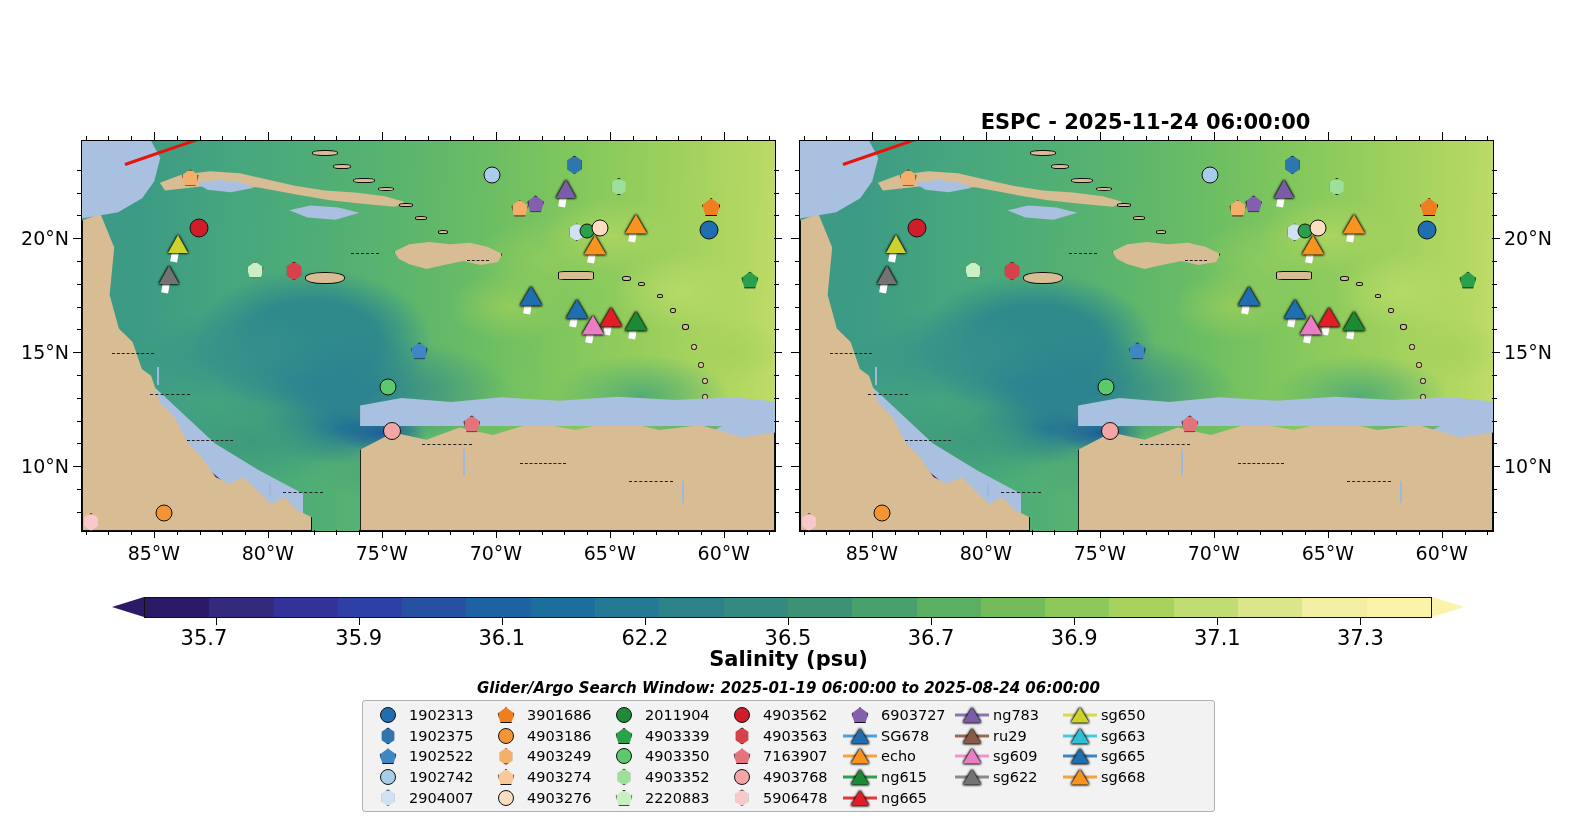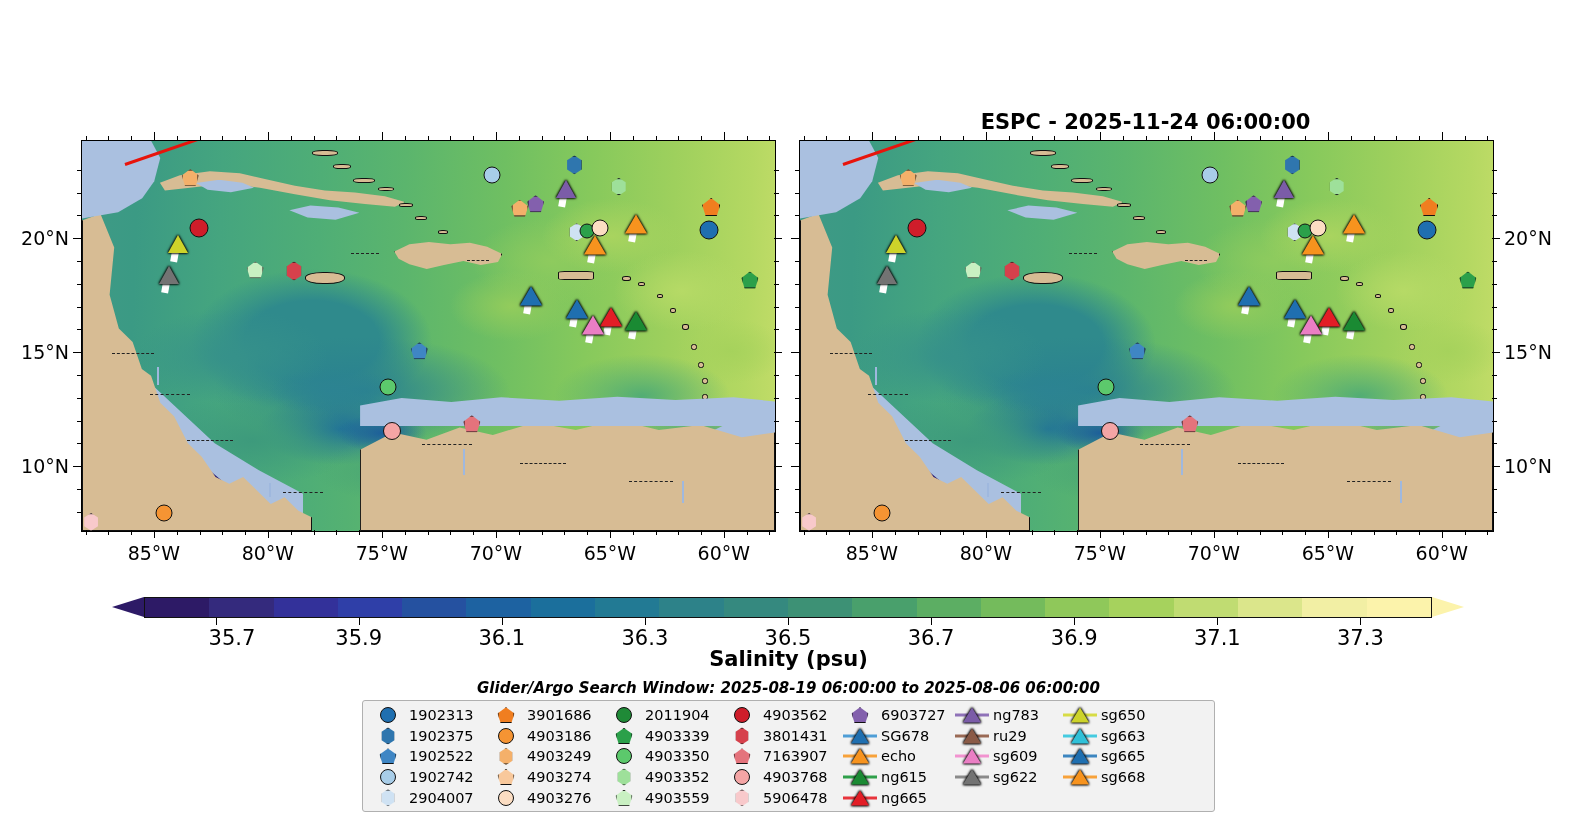--- a/index.html
+++ b/index.html
@@ -541,41 +541,41 @@
         <i style="background:#a6d25d"></i>
         <i style="background:#c0dc72"></i>
         <i style="background:#dbe68b"></i>
         <i style="background:#f2efa4"></i>
         <i style="background:#fcf3ab"></i>
       </div>
     <div class="cbtri" id="cbright" style="border-left-color: rgb(252, 243, 171);"></div>
   </div>
   <div id="cbticks">
       <div class="cbtick" style="left:215.6px;top:618px"></div>
-      <div class="cblbl" style="left:232px;top:626px">35.7</div>
+      <div class="cblbl" style="left:204px;top:626px">35.7</div>
       <div class="cbtick" style="left:358.7px;top:618px"></div>
       <div class="cblbl" style="left:358.7px;top:626px">35.9</div>
       <div class="cbtick" style="left:501.8px;top:618px"></div>
       <div class="cblbl" style="left:501.8px;top:626px">36.1</div>
       <div class="cbtick" style="left:644.9px;top:618px"></div>
-      <div class="cblbl" style="left:644.9px;top:626px">36.3</div>
+      <div class="cblbl" style="left:644.9px;top:626px">62.2</div>
       <div class="cbtick" style="left:788.0px;top:618px"></div>
       <div class="cblbl" style="left:788.0px;top:626px">36.5</div>
       <div class="cbtick" style="left:931.1px;top:618px"></div>
       <div class="cblbl" style="left:931.1px;top:626px">36.7</div>
       <div class="cbtick" style="left:1074.2px;top:618px"></div>
       <div class="cblbl" style="left:1074.2px;top:626px">36.9</div>
       <div class="cbtick" style="left:1217.3px;top:618px"></div>
       <div class="cblbl" style="left:1217.3px;top:626px">37.1</div>
       <div class="cbtick" style="left:1360.4px;top:618px"></div>
       <div class="cblbl" style="left:1360.4px;top:626px">37.3</div>
     </div>
   <div id="cbtitle">Salinity (psu)</div>
 
-  <div id="legtitle">Glider/Argo Search Window: 2025-08-19 06:00:00 to 2025-08-06 06:00:00</div>
+  <div id="legtitle">Glider/Argo Search Window: 2025-01-19 06:00:00 to 2025-08-24 06:00:00</div>
   <div id="legend">
     <div id="legcols">
         <div class="legcol" style="width:118px">
           <div class="legrow">
        <span class="legmk">
               <span class="lm circ" style="background:#1f6fb0"></span>
             </span>
        <span class="legtxt">1902313</span>
      </div>
           <div class="legrow">
@@ -657,35 +657,35 @@
           <div class="legrow">
        <span class="legmk">
               <span class="lm hex" style="background:#9ee09a"></span>
             </span>
        <span class="legtxt">4903352</span>
      </div>
           <div class="legrow">
        <span class="legmk">
               <span class="lm pent" style="background:#c9f0c2"></span>
             </span>
-       <span class="legtxt">4903559</span>
+       <span class="legtxt">2220883</span>
      </div>
         </div>
         <div class="legcol" style="width:118px">
           <div class="legrow">
        <span class="legmk">
               <span class="lm circ" style="background:#cf1d2a"></span>
             </span>
        <span class="legtxt">4903562</span>
      </div>
           <div class="legrow">
        <span class="legmk">
               <span class="lm hex" style="background:#d6414c"></span>
             </span>
-       <span class="legtxt">3801431</span>
+       <span class="legtxt">4903563</span>
      </div>
           <div class="legrow">
        <span class="legmk">
               <span class="lm pent" style="background:#e4737c"></span>
             </span>
        <span class="legtxt">7163907</span>
      </div>
           <div class="legrow">
        <span class="legmk">
               <span class="lm circ" style="background:#f4a5a5"></span>

